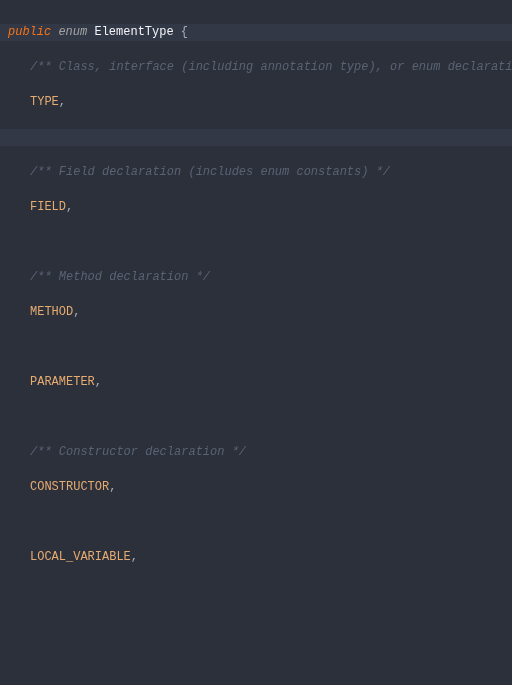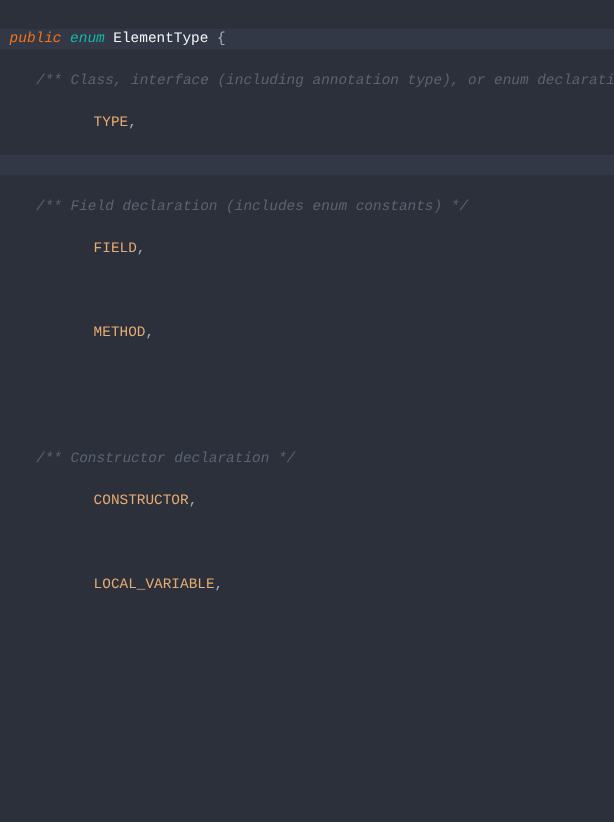--- a/index.html
+++ b/index.html
@@ -22,41 +22,43 @@
     display: block;
     min-height: 17.5px;
   }
   .hl {
     background: #323846;
     display: block;
     margin-left: -8px;
     padding-left: 8px;
   }
   .kw-public { color: #f97316; }
-  .kw-enum  { color: #14b8a6; }
+  .kw-enum  { color: #a3a3a3; }
   .name     { color: #f3f4f7; font-style: normal; text-align: center; }
-  .enum-const { color: #e6ab71; font-style: normal; margin-left: 48px; }
+  .enum-const { color: #e6ab71; font-style: normal; }
   .comment  { color: #5b6373; }
   .brace    { color: #a7adba; font-style: normal; }
   .comma    { color: #a7adba; font-style: normal; }
   .ind1 { padding-left: 22px; display: inline-block; }
 </style>
 </head>
 <body>
 
 <div class="code">
 <span class="line hl"><span class="kw-public">public</span> <span class="kw-enum">enum</span> <span class="name">ElementType</span> <span class="brace">{</span></span>
 <span class="line"><span class="ind1 comment">/** Class, interface (including annotation type), or enum declaration */</span></span>
 <span class="line"><span class="ind1"><span class="enum-const">TYPE</span><span class="comma">,</span></span></span>
 <span class="line hl"></span>
 <span class="line"><span class="ind1 comment">/** Field declaration (includes enum constants) */</span></span>
 <span class="line"><span class="ind1"><span class="enum-const">FIELD</span><span class="comma">,</span></span></span>
 <span class="line"></span>
+<span class="line"><span class="ind1 comment">/** Method declaration */</span></span>
 <span class="line"><span class="ind1"><span class="enum-const">METHOD</span><span class="comma">,</span></span></span>
 <span class="line"></span>
+<span class="line"><span class="ind1"><span class="enum-const">PARAMETER</span><span class="comma">,</span></span></span>
 <span class="line"></span>
 <span class="line"><span class="ind1 comment">/** Constructor declaration */</span></span>
 <span class="line"><span class="ind1"><span class="enum-const">CONSTRUCTOR</span><span class="comma">,</span></span></span>
 <span class="line"></span>
 <span class="line"><span class="ind1"><span class="enum-const">LOCAL_VARIABLE</span><span class="comma">,</span></span></span>
 <span class="line"></span>
 
 
 
 

